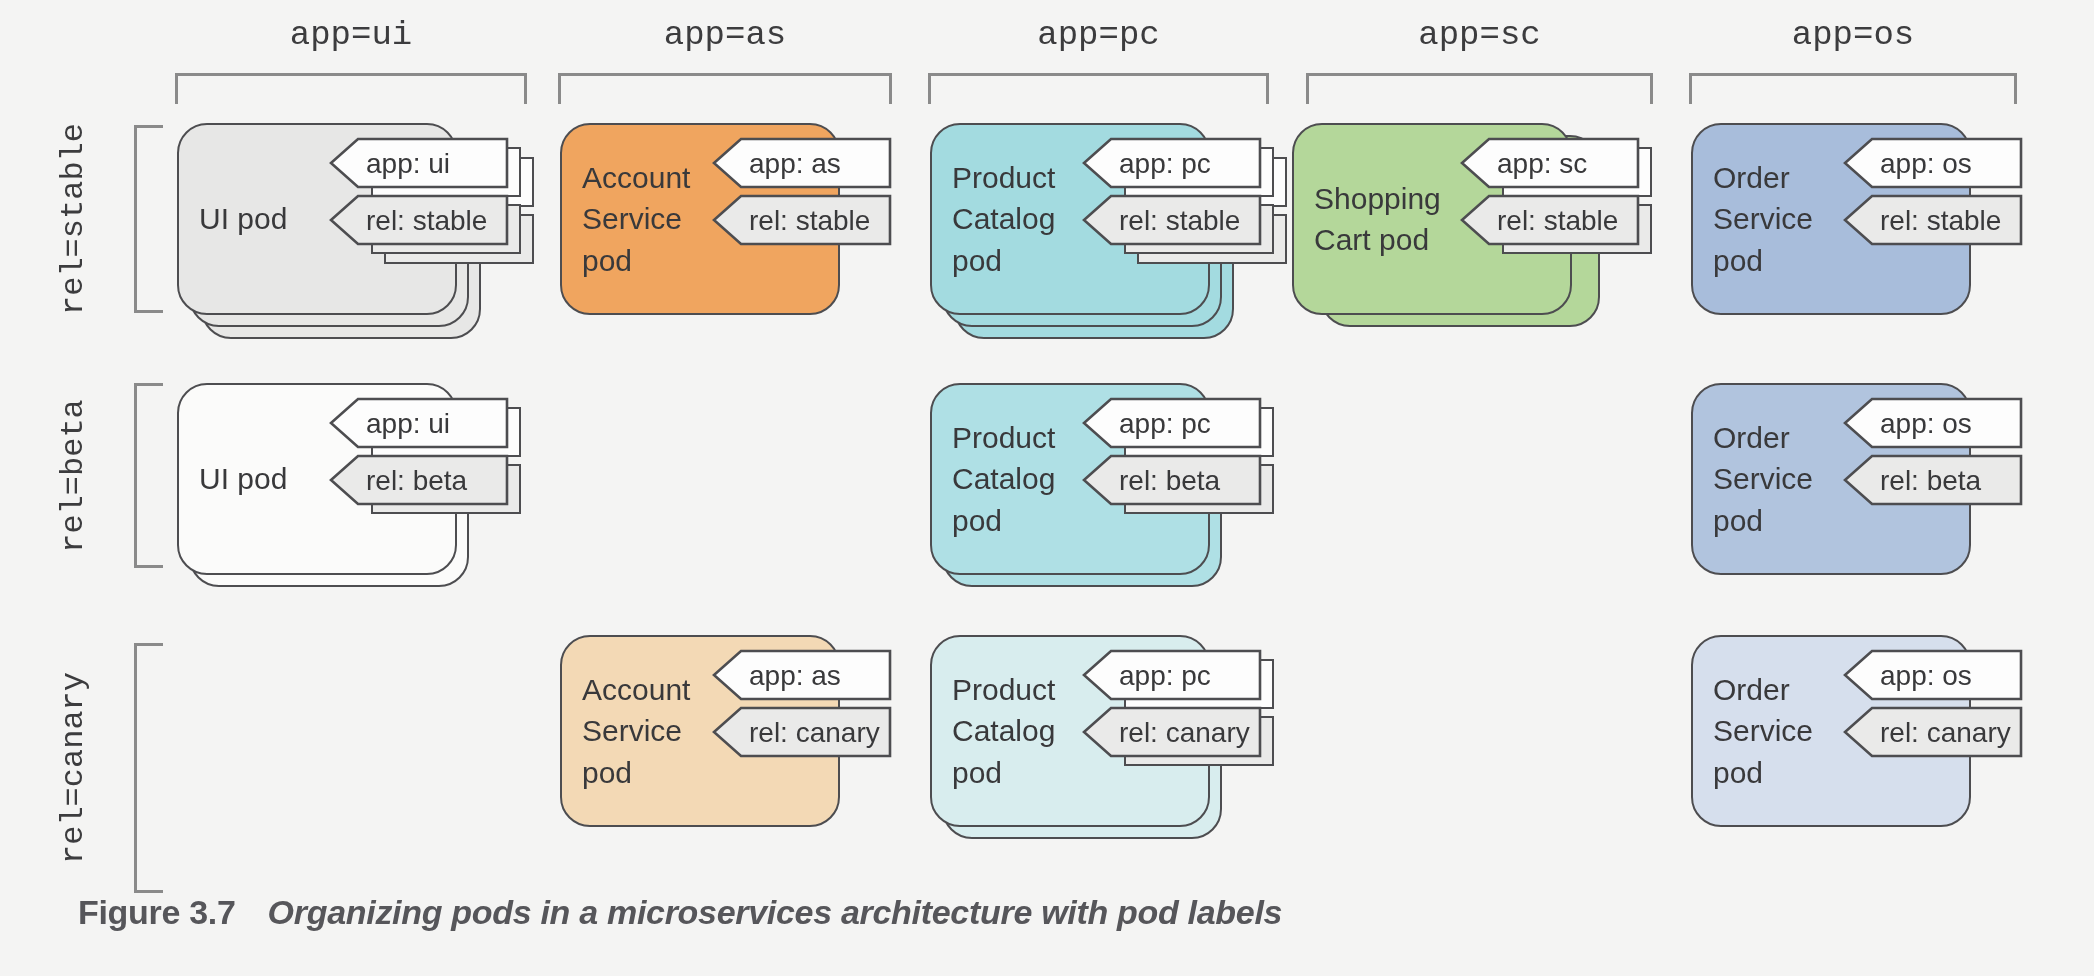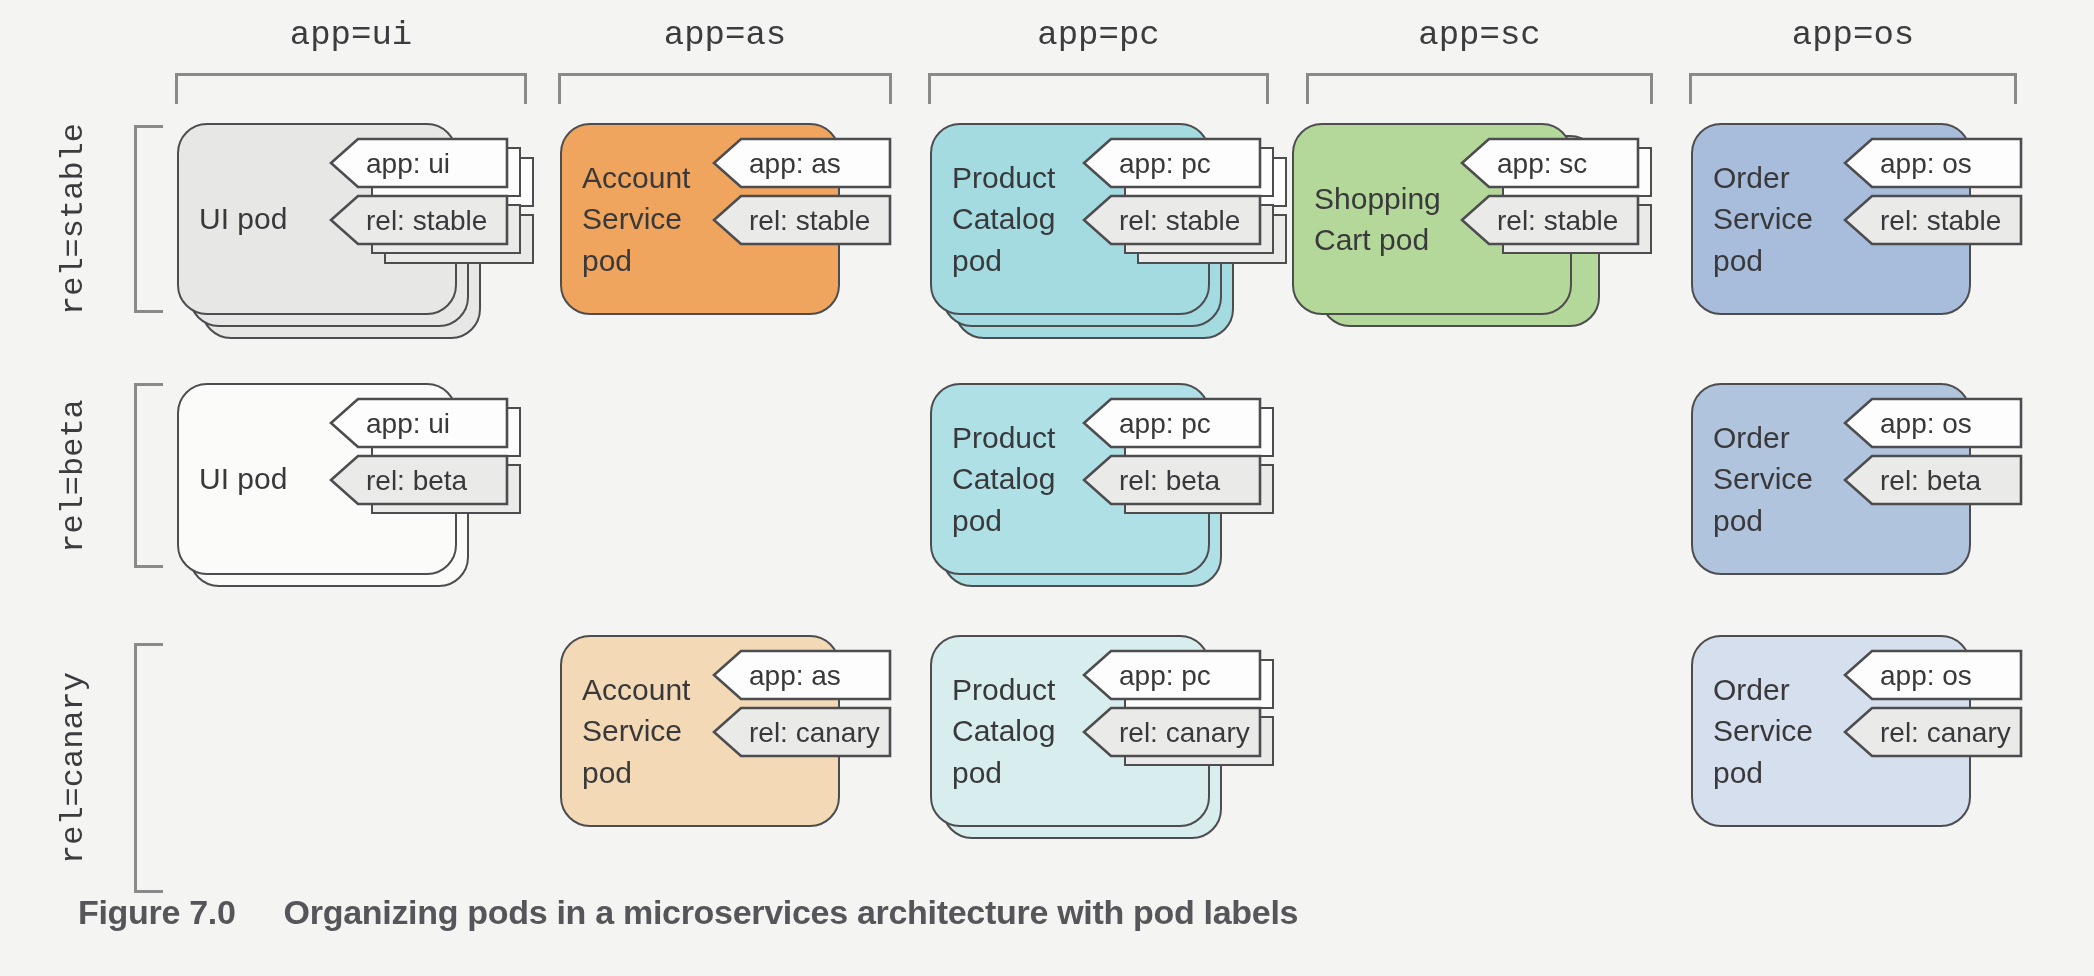--- a/index.html
+++ b/index.html
@@ -24,21 +24,21 @@
   .pod-copy{z-index:0;}
   .pod-box{z-index:1;left:0;top:0;}
   .pod-name{position:absolute;left:20px;top:50%;transform:translateY(-50%);
             width:150px;font-size:30px;line-height:1.38;color:var(--text);}
   .tag-shadow{position:absolute;width:150px;height:50px;box-sizing:border-box;
               border:2.6px solid var(--border);z-index:2;}
   svg.tag{position:absolute;z-index:3;overflow:visible;}
   svg.tag text{font-family:"Liberation Sans",sans-serif;font-size:28px;fill:var(--text);}
   .caption{position:absolute;left:78px;top:893px;font-weight:bold;font-size:34px;
            color:var(--caption);letter-spacing:-0.3px;}
-  .caption .cap-text{margin-left:48px;}
+  .caption .cap-text{margin-left:32px;font-style:italic;}
 </style>
 </head>
 <body>
 
 <div id="stage">
   <div id="diagram-layer">
       <div class="col-header" style="left: 175px; width: 352px;">app=ui</div>
       <div class="h-line" style="left: 175px; width: 352px;"></div>
       <div class="h-tick" style="left: 175px;"></div>
       <div class="h-tick" style="left: 524px;"></div>
@@ -232,15 +232,15 @@
       <svg class="tag" width="182" height="52" style="left: 1842px; top: 649px;">
         <polygon points="30,2 179,2 179,50 30,50 3,26" fill="#fdfdfd" stroke="#4d4d50" stroke-width="2.6"></polygon>
         <text x="38" y="36">app: os</text>
       </svg>
       <svg class="tag" width="182" height="52" style="left: 1842px; top: 706px;">
         <polygon points="30,2 179,2 179,50 30,50 3,26" fill="#eaeae9" stroke="#4d4d50" stroke-width="2.6"></polygon>
         <text x="38" y="36">rel: canary</text>
       </svg>
     </div>
   <div class="caption">
-    <span>Figure 7.0</span><span class="cap-text">Organizing pods in a microservices architecture with pod labels</span>
+    <span>Figure 3.7</span><span class="cap-text">Organizing pods in a microservices architecture with pod labels</span>
   </div>
 </div>
 
 </body></html>

